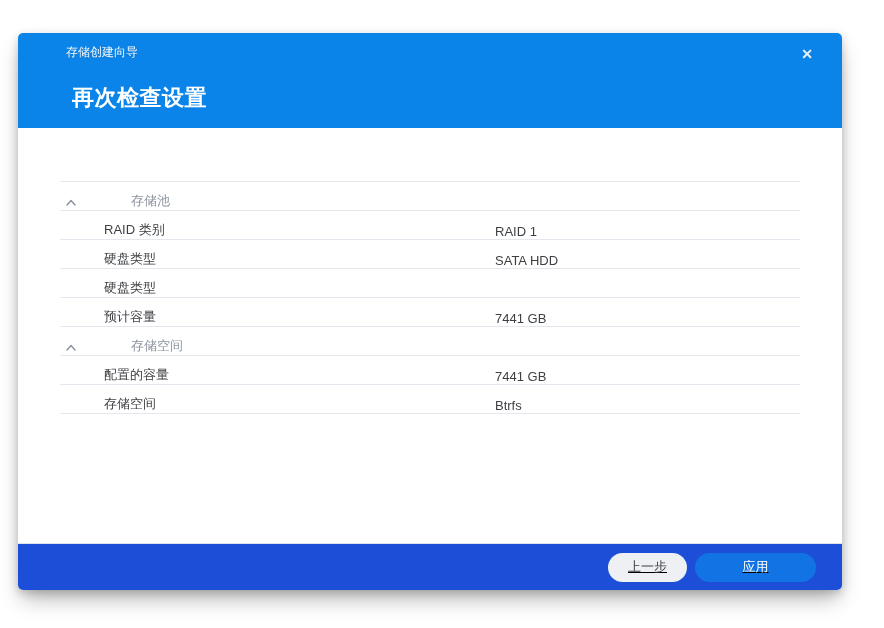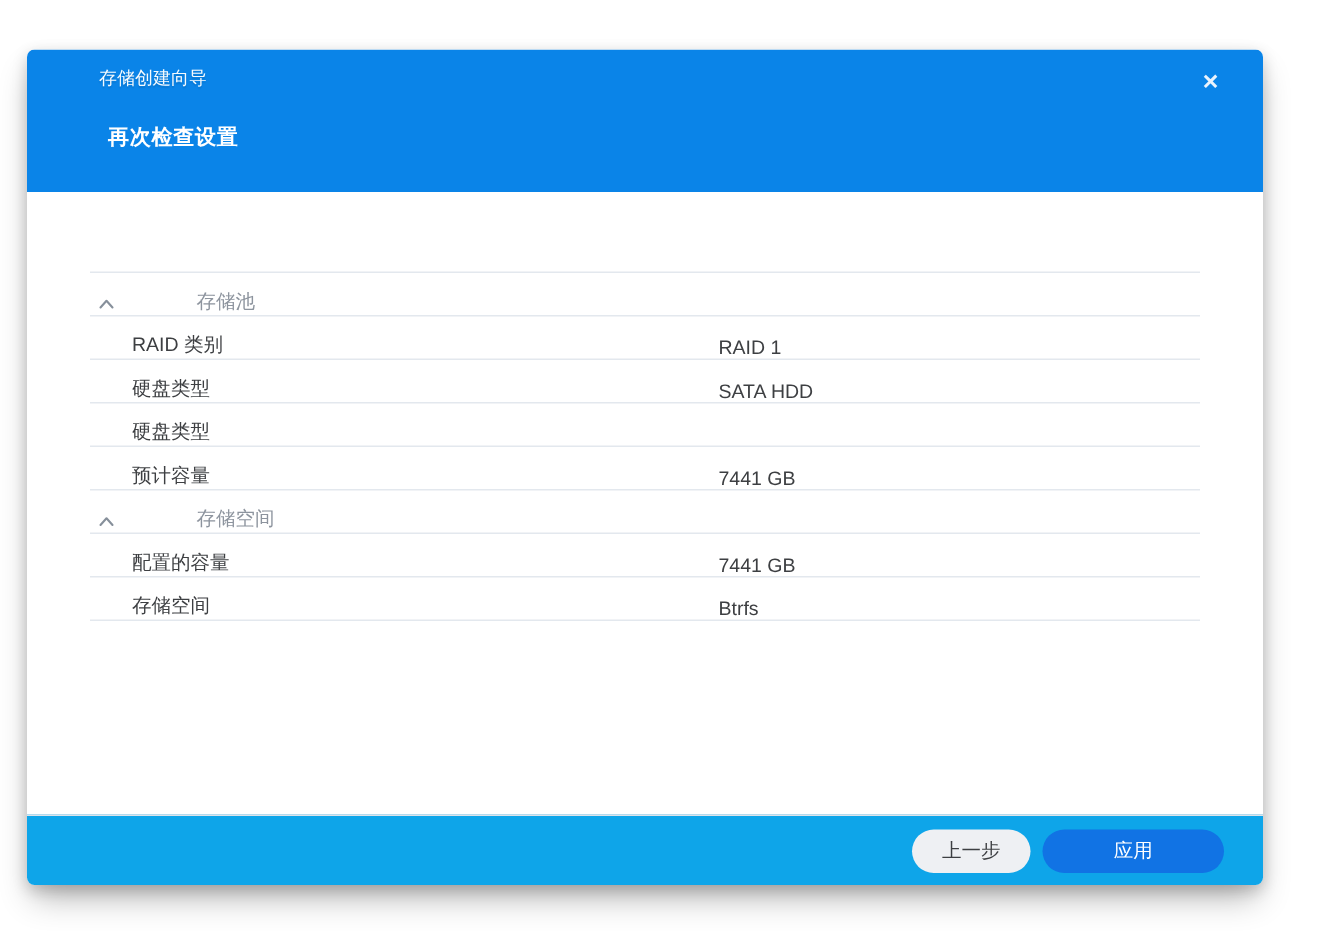--- a/index.html
+++ b/index.html
@@ -21,41 +21,41 @@
     position:absolute;left:18px;top:33px;width:824px;height:557px;
     background:#fff;border-radius:5px;
     box-shadow:0 3px 10px rgba(0,0,0,.18), 0 12px 22px -4px rgba(0,0,0,.30);
     overflow:hidden;
   }
 
   
   .dlg-header{position:relative;height:95px;background:var(--header-blue);}
   .dlg-title{position:absolute;left:36px;top:11px;font-size:12px;color:rgba(255,255,255,.96);
     text-shadow:0 1px 1px rgba(0,0,0,.12);margin-left:12px;}
-  .dlg-heading{position:absolute;left:54px;top:50px;font-size:14px;font-weight:bold;color:#fff;
+  .dlg-heading{position:absolute;left:54px;top:50px;font-size:22px;font-weight:bold;color:#fff;
     letter-spacing:.5px;}
   .dlg-close{position:absolute;right:22px;top:8px;width:26px;height:26px;border:none;background:transparent;
     color:#eaf3fd;font-size:14px;line-height:26px;text-align:center;cursor:pointer;padding:0;}
   .dlg-close span{font-weight:bold;}
 
   
   .dlg-body{position:absolute;left:42px;right:42px;top:148px;}
   .summary{border-top:1px solid var(--line);}
   .srow{display:flex;align-items:flex-end;height:29px;border-bottom:1px solid var(--line);
     font-size:13px;color:var(--row-text);gap:44px;}
   .srow.sec-header{color:var(--section-text);cursor:pointer;}
   .chev{width:14px;height:14px;margin-left:4px;margin-right:9px;flex:0 0 auto;display:block;}
   .chev svg{display:block;width:14px;height:14px;}
   .sec-label{font-size:13px;color:var(--section-text);}
-  .row-label{margin-left:28px;width:347px;flex:0 0 auto;}
+  .row-label{margin-left:44px;width:347px;flex:0 0 auto;}
   .row-value{flex:1;}
 
   
   .dlg-footer{position:absolute;left:0;right:0;bottom:0;height:47px;border-top:1px solid var(--footer-line);
-    background:#0ea5e9;display:flex;align-items:center;justify-content:flex-end;padding-right:26px;gap:8px;}
+    background:#1d4ed8;display:flex;align-items:center;justify-content:flex-end;padding-right:26px;gap:8px;text-decoration:underline;}
   .btn{height:29px;border:none;border-radius:15px;font-size:13px;cursor:pointer;
     font-family:"Liberation Sans","DejaVu Sans",sans-serif;}
   .btn-back{width:79px;background:var(--back-bg);color:var(--row-text);}
   .btn-apply{width:121px;background:var(--apply-blue);color:#fff;}
 </style>
 </head>
 <body>
 
 <div class="stage">
   <div class="dialog">

